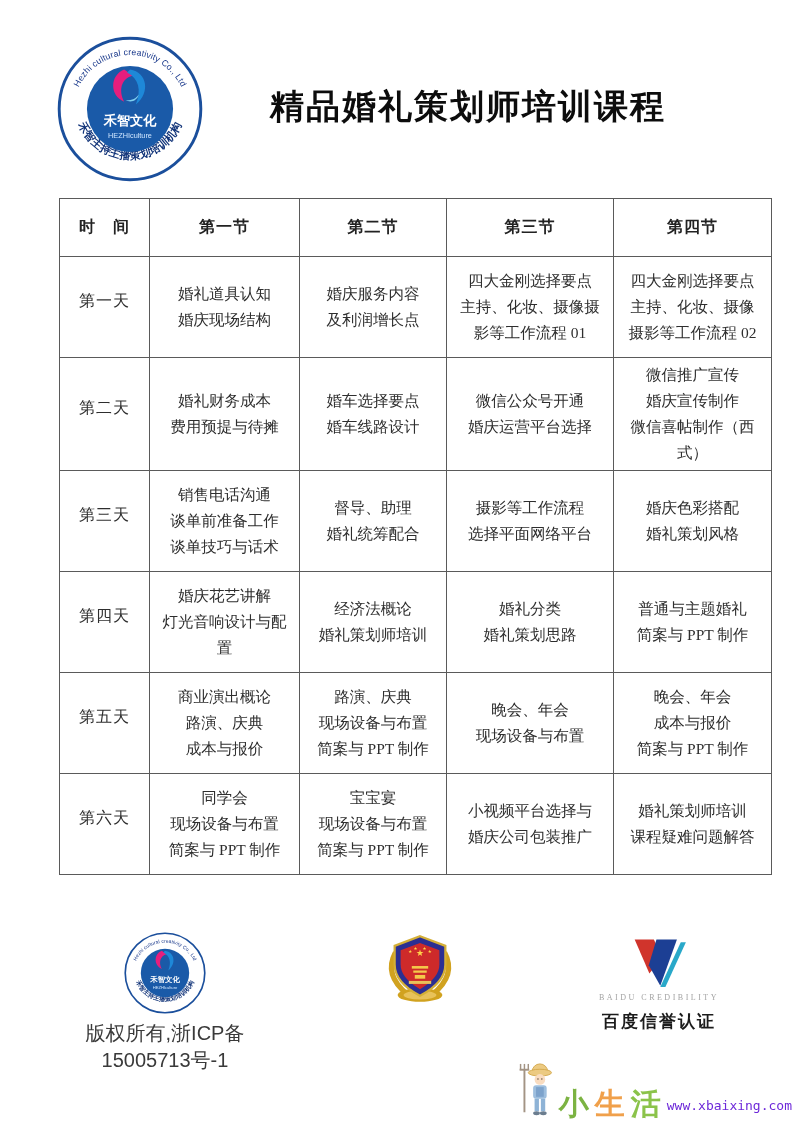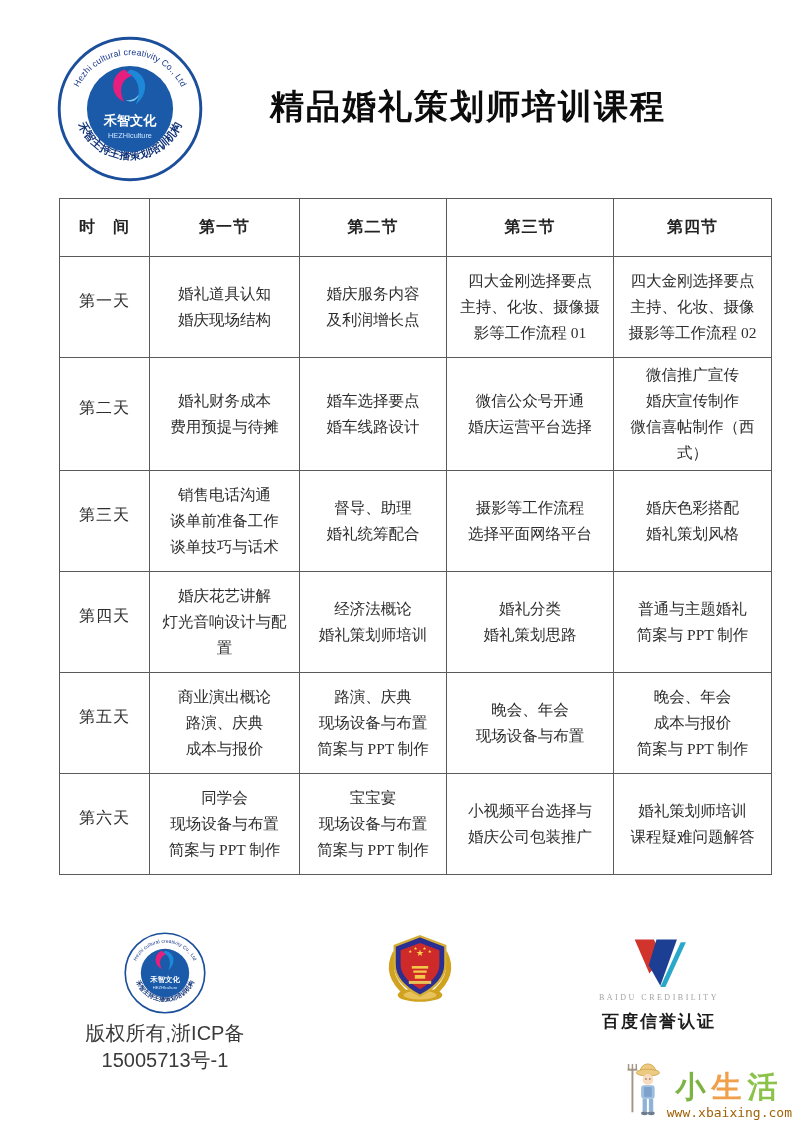--- a/index.html
+++ b/index.html
@@ -47,21 +47,21 @@
     font-family:"Liberation Sans", sans-serif;
   }
   .baidu-svg { width:64px; height:58px; display:block; margin:0 auto; }
   .baidu-cn { font-size:18px; color:#4a4a4a; letter-spacing:7px; font-family:"Liberation Sans", sans-serif; margin-top:2px; text-indent:7px; }
   .baidu-en { font-size:8px; color:#a3a3a3; letter-spacing:2.5px; font-family:Liberation Serif, serif; margin-top:2px; }
   .baidu-cert { font-size:17px; font-weight:bold; color:#1b1b1b; letter-spacing:2px; font-family:"Liberation Sans", sans-serif; margin-top:8px; }
 
   
   .watermark { position:absolute; right:8px; top:1062px; display:flex; align-items:flex-end; }
   .farmer-svg { width:40px; height:58px; }
-  .wm-text { display:flex; flex-direction:column; align-items:center; margin-left:2px; }
+  .wm-text { display:flex; flex-direction:row; align-items:center; margin-left:2px; }
   .site-name { font-size:30px; font-weight:bold; font-family:"Liberation Sans", sans-serif; letter-spacing:6px; line-height:32px; }
   .site-url { font-size:13px; color:#f28b8b; font-family:"DejaVu Sans Mono", monospace; letter-spacing:0px; margin-top:2px; }
 
   .arc-text { font-family:"Liberation Sans", sans-serif; }
 </style>
 </head>
 <body>
 
 <div class="page">
 
@@ -243,17 +243,17 @@
       <circle cx="25" cy="17.5" r="0.8" fill="#6b5340"></circle>
       <rect x="16" y="24" width="14" height="14" rx="3" fill="#9dbede"></rect>
       <rect x="19" y="26" width="8" height="10" fill="#7da3cc"></rect>
       <rect x="17.5" y="38" width="4.5" height="13" fill="#8eb3d6"></rect>
       <rect x="24" y="38" width="4.5" height="13" fill="#8eb3d6"></rect>
       <ellipse cx="19.5" cy="53" rx="3.5" ry="2" fill="#6b7d8f"></ellipse>
       <ellipse cx="26.5" cy="53" rx="3.5" ry="2" fill="#6b7d8f"></ellipse>
     </svg>
     <div class="wm-text">
       <div class="site-name"><span style="color: rgb(124, 179, 66);">小</span><span style="color: rgb(240, 160, 75);">生</span><span style="color: rgb(139, 195, 74);">活</span></div>
-      <div class="site-url" style="color: #a16207;">www.xbaixing.com</div>
+      <div class="site-url" style="color: #6d28d9;">www.xbaixing.com</div>
     </div>
   </div>
 
 </div>
 
 </body></html>

